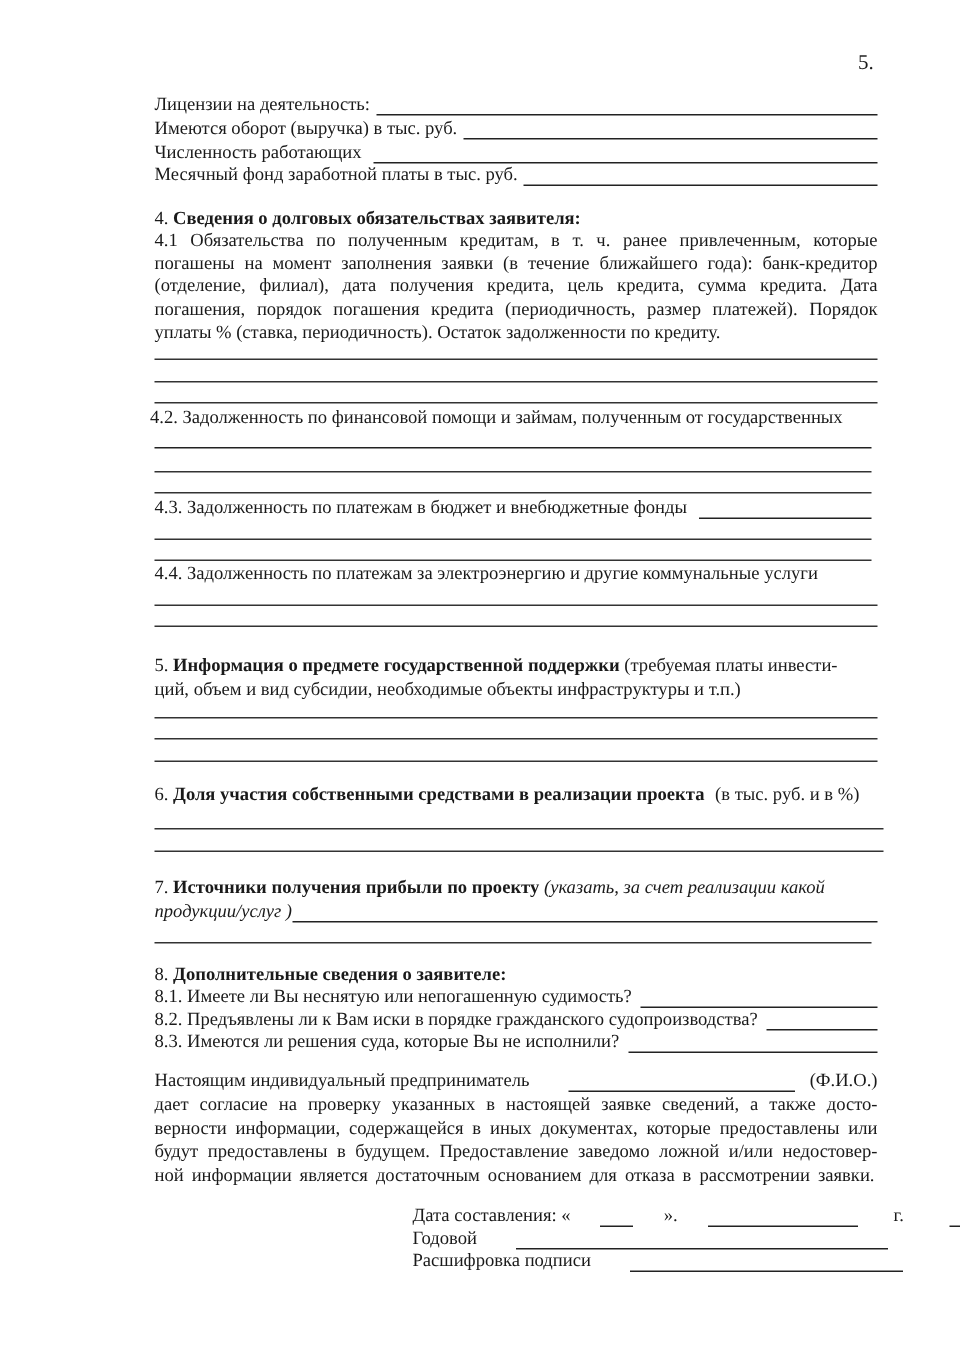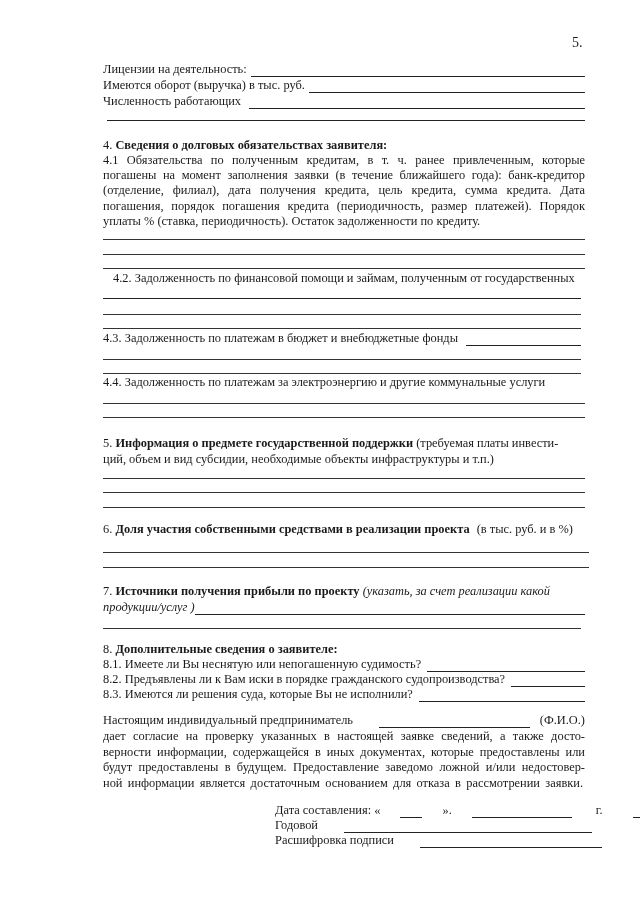--- a/index.html
+++ b/index.html
@@ -28,33 +28,34 @@
 </div>
 <div class="row" style="top:78px;">
   <span class="lbl">Имеются оборот (выручка) в тыс. руб.</span>
   <span class="fill"></span>
 </div>
 <div class="row" style="top:94px;">
   <span class="lbl">Численность работающих</span>
   <span class="fill" style="margin-left:8px;"></span>
 </div>
 <div class="row" style="top:109px;">
+  <span class="lbl">Месячный фонд заработной платы в тыс. руб.</span>
   <span class="fill"></span>
 </div>
 
 <div class="abs" style="left:103px; top:138px;">
   <span>4.</span>
   <b>Сведения о долговых обязательствах заявителя:</b>
 </div>
 <div class="para" style="top:153px;">4.1 Обязательства по полученным кредитам, в т. ч. ранее привлеченным, которые погашены на момент заполнения заявки (в течение ближайшего года): банк-кредитор (отделение, филиал), дата получения кредита, цель кредита, сумма кредита. Дата погашения, порядок погашения кредита (периодичность, размер платежей). Порядок уплаты % (ставка, периодичность). Остаток задолженности по кредиту.</div>
 <div class="line" style="top:239px;"></div>
 <div class="line" style="top:254px;"></div>
 <div class="line" style="top:268px;"></div>
 
-<div class="abs" style="left:113px; top:271px;">4.2. Задолженность по финансовой помощи и займам, полученным от государственных</div>
+<div class="abs" style="left:100px; top:271px;">4.2. Задолженность по финансовой помощи и займам, полученным от государственных</div>
 <div class="row" style="top:287px; width:478px;">
   <span class="fill" style="margin-left:0;"></span>
 </div>
 <div class="line" style="top:314px; width:478px;"></div>
 <div class="line" style="top:328px; width:478px;"></div>
 
 <div class="row" style="top:331px; width:478px;">
   <span class="lbl">4.3. Задолженность по платежам в бюджет и внебюджетные фонды</span>
   <span class="fill" style="margin-left:8px;"></span>
 </div>

